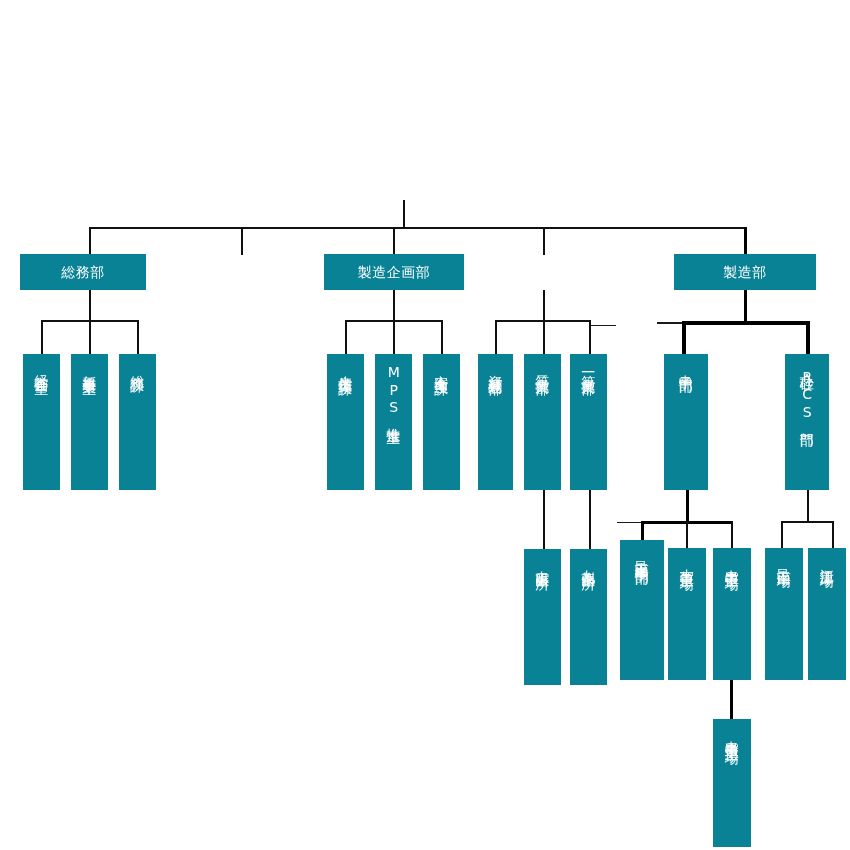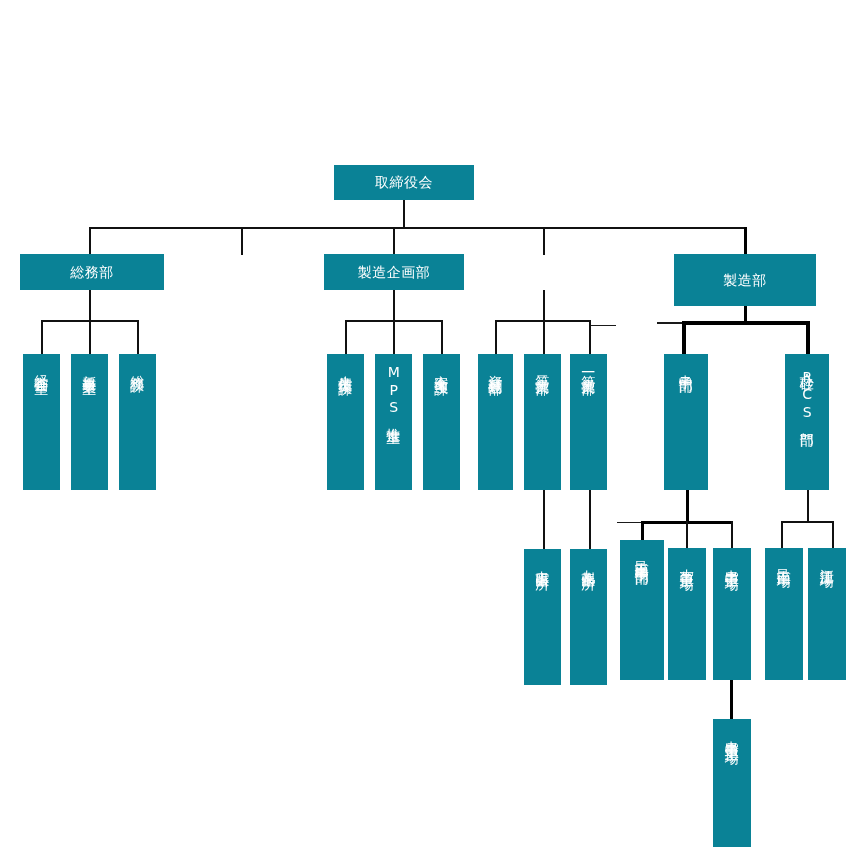--- a/index.html
+++ b/index.html
@@ -110,31 +110,28 @@
   <div class="ln" style="left:686px; top:521px; width:2px; height:28px;"></div>
   <div class="ln" style="left:731px; top:521px; width:2px; height:28px;"></div>
 
   <div class="ln" style="left:807px; top:490px; width:2px; height:32px;"></div>
   <div class="ln" style="left:781px; top:521px; width:53px; height:2px;"></div>
   <div class="ln" style="left:781px; top:521px; width:2px; height:28px;"></div>
   <div class="ln" style="left:832px; top:521px; width:2px; height:28px;"></div>
 
   <div class="ln bold" style="left:730px; top:679px; width:3px; height:40px;"></div>
 
-  <div class="node horiz" style="left:334px; top:165px; width:140px; height:35px;">
-    <span class="lbl">取締役会</span>
-  </div>
 
-  <div class="node horiz" style="left:20px; top:254px; width:144px; height:36px;">
+  <div class="node horiz" style="left:20px; top:254px; width:126px; height:36px;">
     <span class="lbl">総務部</span>
   </div>
   <div class="node horiz" style="left:324px; top:254px; width:140px; height:36px;">
     <span class="lbl">製造企画部</span>
   </div>
-  <div class="node horiz" style="left:674px; top:254px; width:142px; height:52px;">
+  <div class="node horiz" style="left:674px; top:254px; width:142px; height:36px;">
     <span class="lbl">製造部</span>
   </div>
 
   <div class="node vert" style="left:23px; top:354px; width:37px; height:136px;">
     <span class="lbl">経営企画室</span>
   </div>
   <div class="node vert" style="left:71px; top:354px; width:37px; height:136px;">
     <span class="lbl">新規事業室</span>
   </div>
   <div class="node vert" style="left:119px; top:354px; width:37px; height:136px;">

